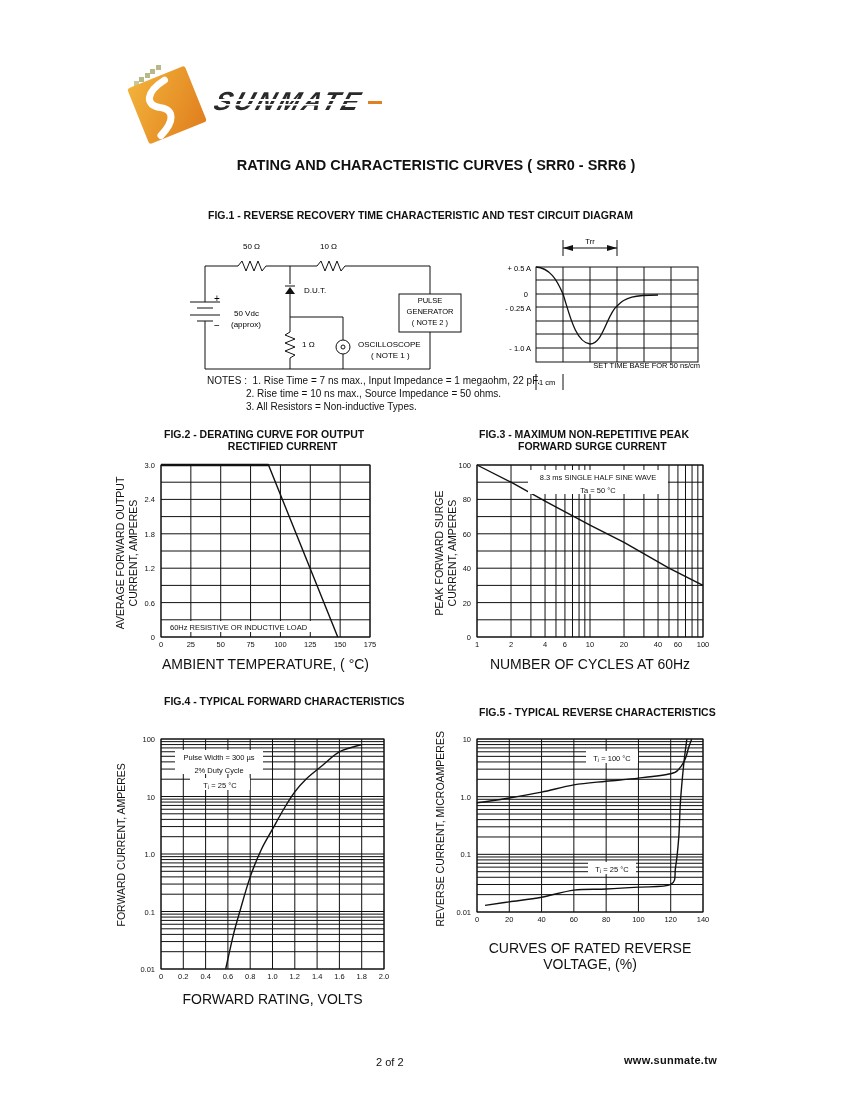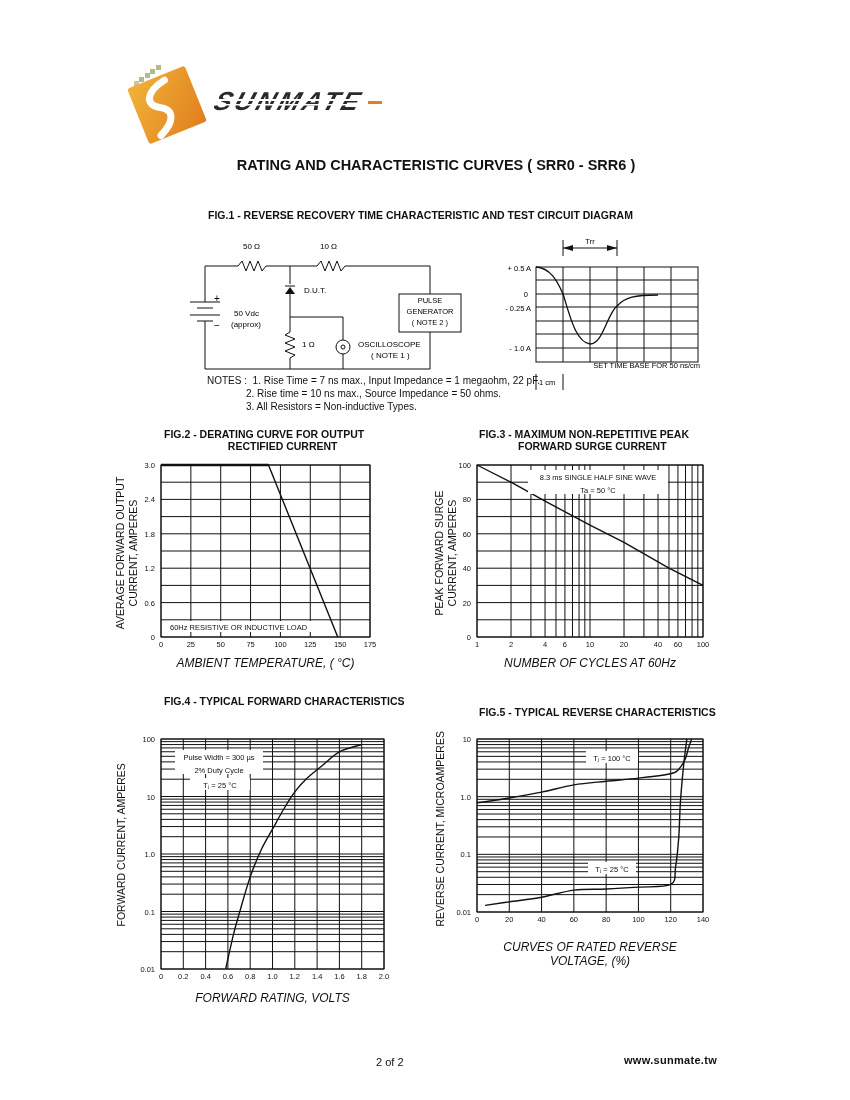--- a/index.html
+++ b/index.html
@@ -7,21 +7,21 @@
          font-family: "Liberation Sans", "DejaVu Sans", sans-serif; color: #111; }
   .abs { position: absolute; }
   .logo-wrap { left: 122px; top: 55px; width: 270px; height: 90px; }
   .title { left: 0; width: 830px; top: 157px; text-align: center; font-weight: bold; font-size: 14.5px; padding-left: 21px; }
   .figtitle { font-weight: bold; font-size: 10.5px; }
   svg text { font-family: "Liberation Sans", "DejaVu Sans", sans-serif; }
   .footer-page { left: 376px; top: 1056px; font-size: 11px; }
   .footer-url { left: 624px; top: 1054px; font-size: 11px; font-weight: bold; letter-spacing: 0.3px; }
   .notes { font-size: 10px; line-height: 13px; }
   .ylabel { font-size: 10.5px; text-align: center; transform: rotate(-90deg); transform-origin: center; white-space: nowrap; line-height: 13px; }
-  .xlabel { font-size: 12px; text-align: center; font-style: italic; }
+  .xlabel { font-size: 14px; text-align: center; }
 </style>
 </head>
 <body>
 
 <div class="abs logo-wrap">
   <svg width="270" height="90" viewBox="0 0 270 90">
     <g>
       <rect x="34" y="10" width="5" height="5" fill="#b7b98a"></rect>
       <rect x="28" y="14" width="5" height="5" fill="#b7b98a"></rect>
       <rect x="23" y="18" width="5" height="5" fill="#b7b98a"></rect>

